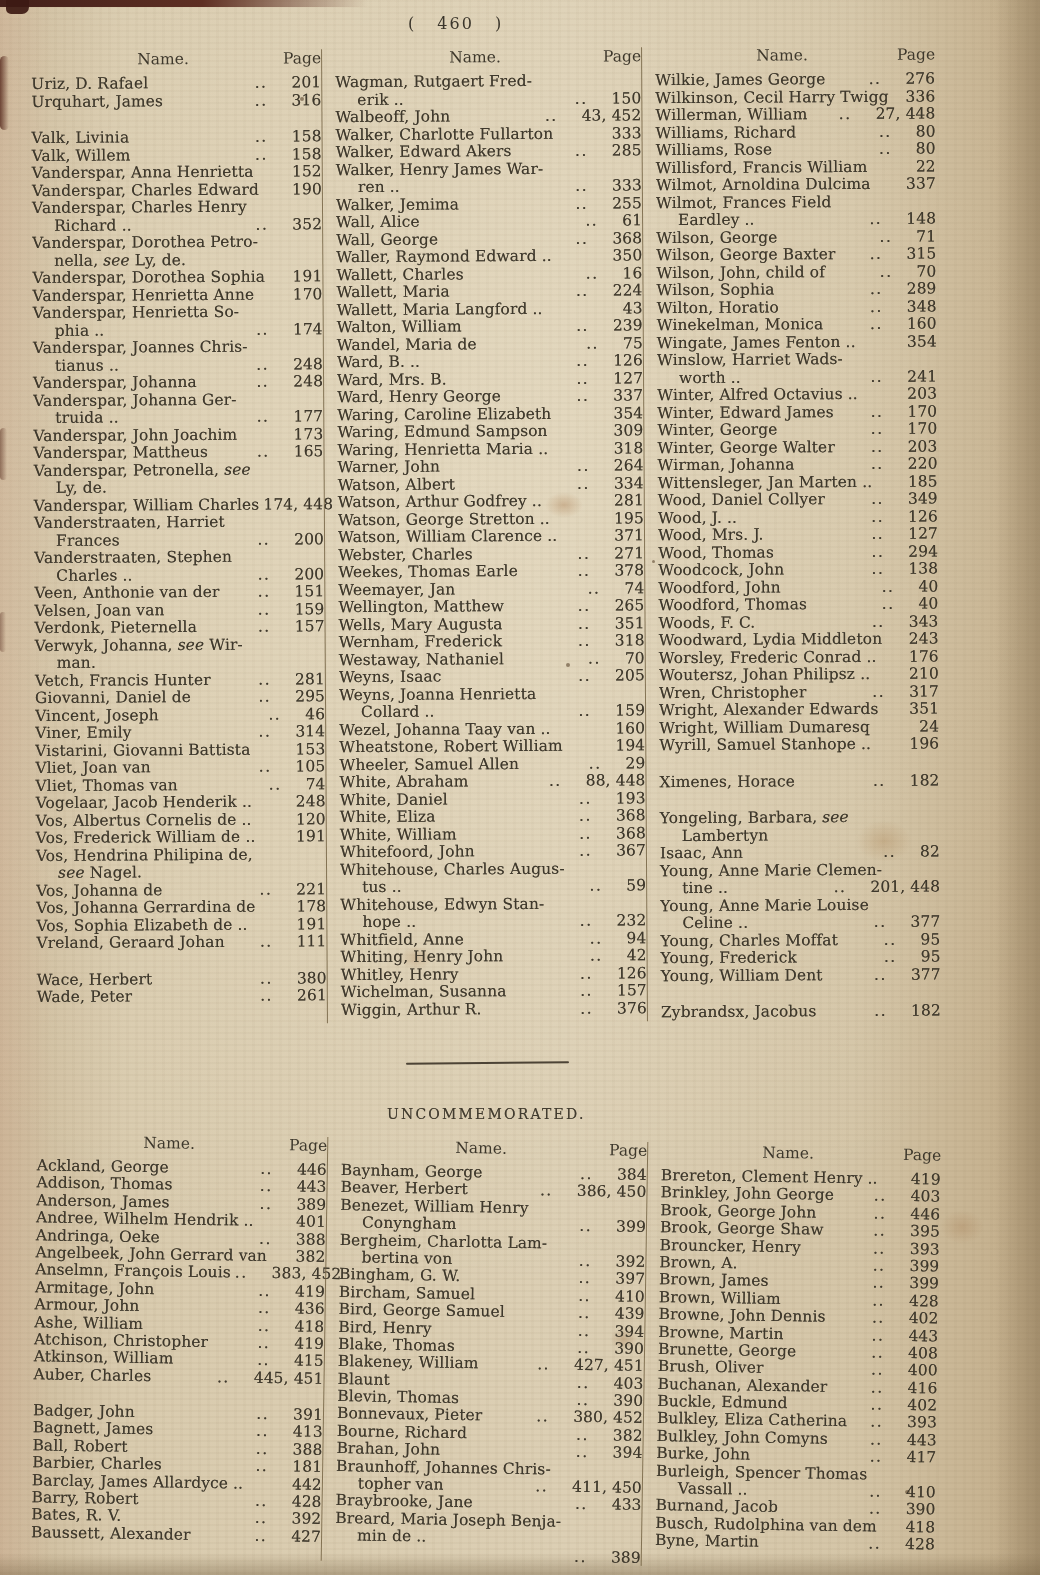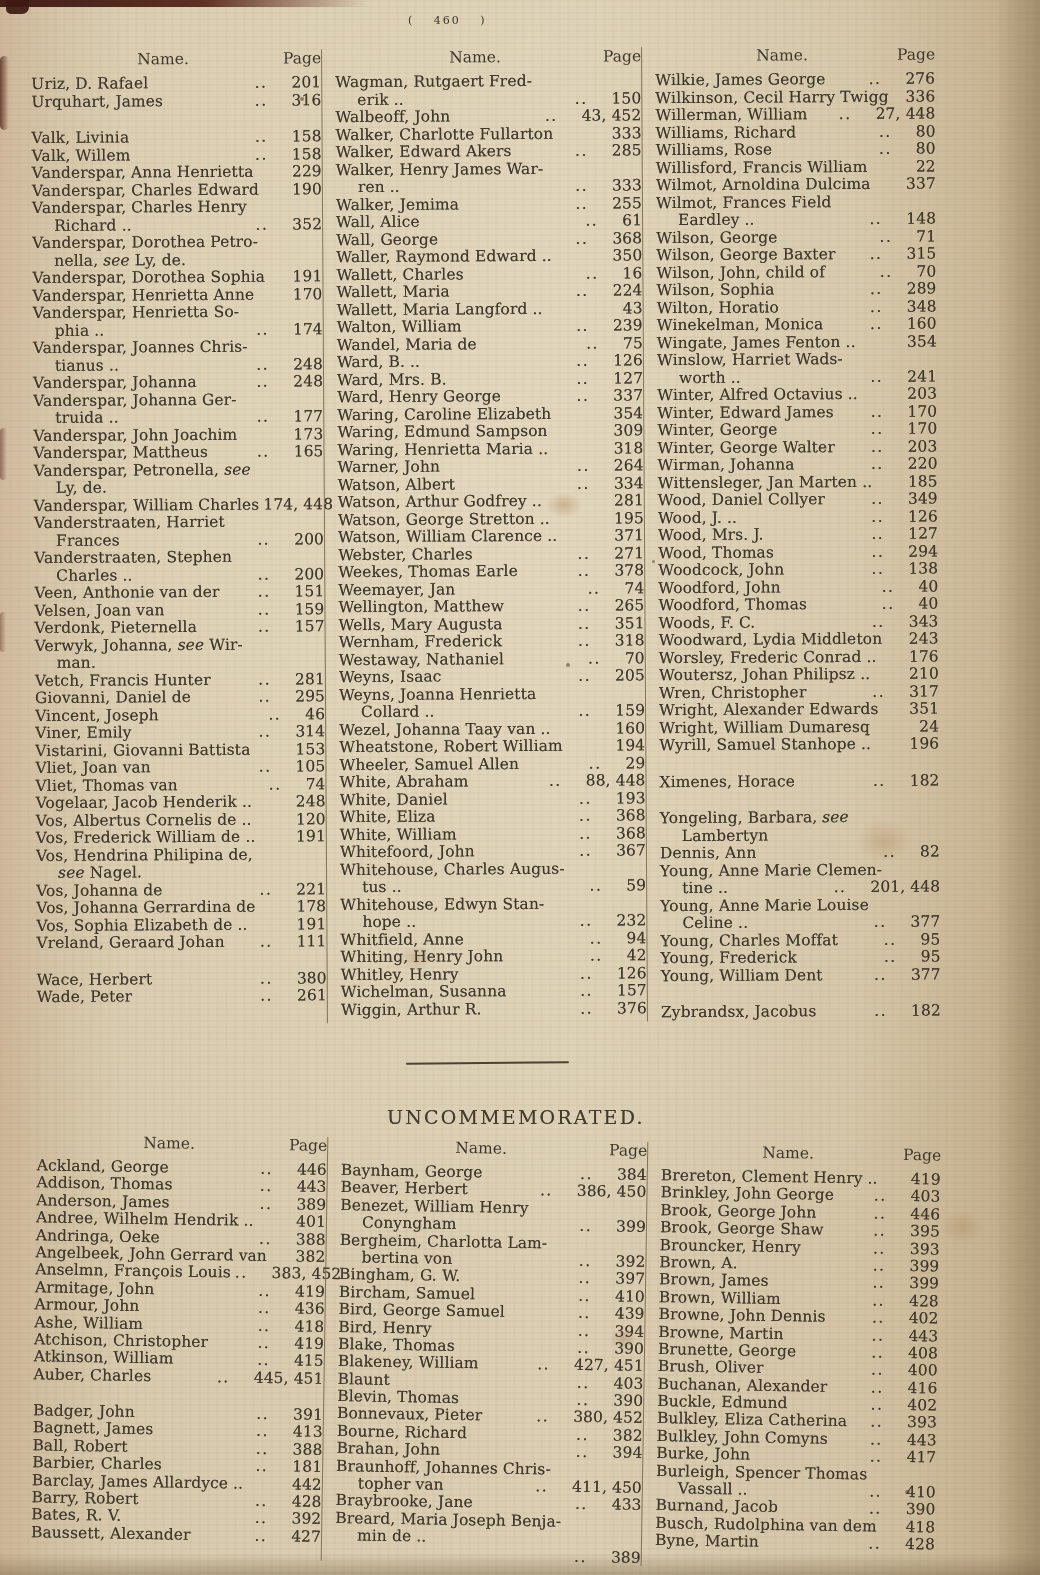--- a/index.html
+++ b/index.html
@@ -8,42 +8,42 @@
     font-family:"DejaVu Serif","Liberation Serif",serif;
     color:#3e382c;
     background:
       radial-gradient(120% 85% at 45% 30%, rgba(255,250,232,.22), rgba(0,0,0,0) 62%),
       linear-gradient(to right, rgba(205,150,130,.18), rgba(0,0,0,0) 5%),
       repeating-linear-gradient(to bottom, rgba(125,105,72,.05) 0 2px, rgba(0,0,0,0) 2px 6px),
       repeating-linear-gradient(to right, rgba(125,105,72,.04) 0 3px, rgba(0,0,0,0) 3px 9px),
       linear-gradient(to right, #cdbb9c, #d9cbae 12%, #dccfb4 55%, #d4c5a7 82%, #c3ae8b 98%),
       #d5c7ab;
   }
-  .page-number{position:absolute;top:14px;left:408px;font-size:11px;letter-spacing:2px;word-spacing:14px;color:#3a352b;}
+  .page-number{position:absolute;top:14px;left:408px;font-size:16px;letter-spacing:2px;word-spacing:14px;color:#3a352b;}
   .idx{position:absolute;display:flex;}
   .top-idx{top:48px;left:34px;width:978px;transform:rotate(-0.35deg);}
   .bot-idx{top:1140px;left:34px;width:978px;transform:rotate(0.9deg);}
   .col{box-sizing:border-box;}
   .col-1{width:290px;}
   .col-2{width:320px;border-left:1px solid rgba(110,92,60,.8);padding-left:13px;}
   .col-3{width:294px;border-left:1px solid rgba(110,92,60,.8);padding-left:13px;}
   .col-head{display:flex;align-items:baseline;margin-bottom:6px;font-size:15.5px;}
   .h-name{flex:1;text-align:center;transform:translateX(6px);}
   .h-page{white-space:nowrap;}
   .line{display:flex;align-items:baseline;height:17.5px;font-size:15.4px;letter-spacing:.15px;
         text-shadow:0 0 .5px rgba(62,54,40,.65);white-space:nowrap;}
   .bot-idx .line{height:17.4px;}
   .cont .nm{padding-left:22px;}
   .sp{flex:1 1 12px;min-width:4px;}
   .dots{margin-right:24px;letter-spacing:1.5px;}
   .pg{text-align:right;white-space:nowrap;}
   .nm i{font-style:italic;}
   .gap{height:19px;}
   .section-rule{position:absolute;top:1062px;left:406px;width:163px;height:2px;background:#4c4335;transform:rotate(-0.5deg);border-radius:1px;}
-  .section-heading{position:absolute;top:1106px;left:387px;font-size:19px;letter-spacing:2.2px;color:#423c30;text-shadow:0 0 .5px rgba(62,54,40,.6);}
+  .section-heading{position:absolute;top:1106px;left:387px;font-size:14px;letter-spacing:2.2px;color:#423c30;text-shadow:0 0 .5px rgba(62,54,40,.6);}
   
   .deco{position:absolute;pointer-events:none;}
   .edge-top-strip{top:0;left:0;width:368px;height:7px;background:linear-gradient(to right,#43201a,#5e2f23 55%,rgba(94,47,35,0));}
   .corner-blot{top:0;left:6px;width:23px;height:14px;background:#3d1a13;border-radius:0 0 7px 5px;opacity:.92;}
   .left-mark-1{top:56px;left:0;width:9px;height:74px;background:linear-gradient(to right,#56291d,rgba(86,41,29,0));border-radius:5px;opacity:.8;}
   .left-mark-2{top:428px;left:0;width:7px;height:52px;background:linear-gradient(to right,#5d3425,rgba(93,52,37,0));border-radius:5px;opacity:.55;}
   .left-mark-3{top:612px;left:0;width:6px;height:40px;background:linear-gradient(to right,#5d3425,rgba(93,52,37,0));border-radius:5px;opacity:.45;}
   .edge-right{top:0;right:0;width:46px;height:100%;background:linear-gradient(to left,rgba(118,97,66,.42),rgba(118,97,66,0));}
   .edge-bottom{bottom:0;left:0;width:100%;height:22px;background:linear-gradient(to top,rgba(108,88,58,.38),rgba(108,88,58,0));}
   .stain{border-radius:50%;}
@@ -112,21 +112,21 @@
           </div>
           <div class="line">
             <span class="nm">Valk, Willem</span>
             <span class="sp"></span>
             <span class="dots">..</span>
             <span class="pg">158</span>
           </div>
           <div class="line">
             <span class="nm">Vanderspar, Anna Henrietta</span>
             <span class="sp"></span>
-            <span class="pg">229</span>
+            <span class="pg">152</span>
           </div>
           <div class="line">
             <span class="nm">Vanderspar, Charles Edward</span>
             <span class="sp"></span>
             <span class="pg">190</span>
           </div>
           <div class="line">
             <span class="nm">Vanderspar, Charles Henry</span>
           </div>
           <div class="line cont">
@@ -883,21 +883,21 @@
             <span class="pg">182</span>
           </div>
           <div class="gap"></div>
           <div class="line">
             <span class="nm">Yongeling, Barbara, <i>see</i></span>
           </div>
           <div class="line cont">
             <span class="nm">Lambertyn</span>
           </div>
           <div class="line">
-            <span class="nm">Dennis, Ann</span>
+            <span class="nm">Isaac, Ann</span>
             <span class="sp"></span>
             <span class="dots">..</span>
             <span class="pg">82</span>
           </div>
           <div class="line">
             <span class="nm">Young, Anne Marie Clemen-</span>
           </div>
           <div class="line cont">
             <span class="nm">tine ..</span>
             <span class="sp"></span>

